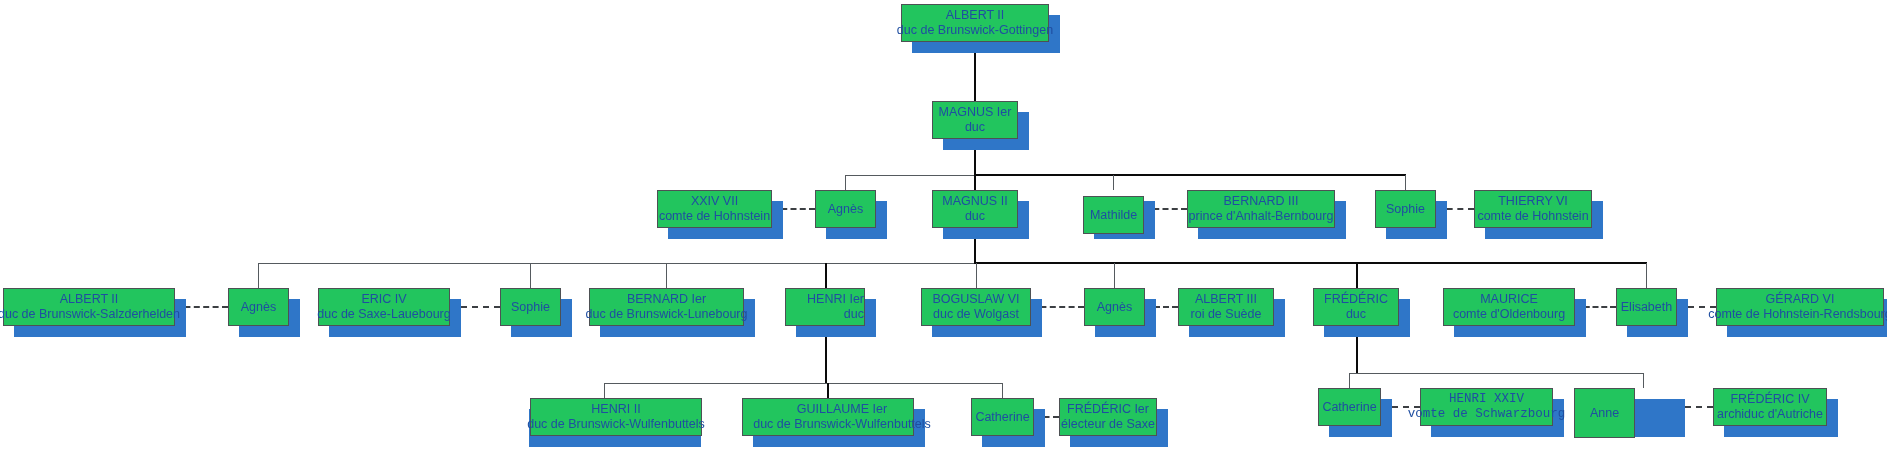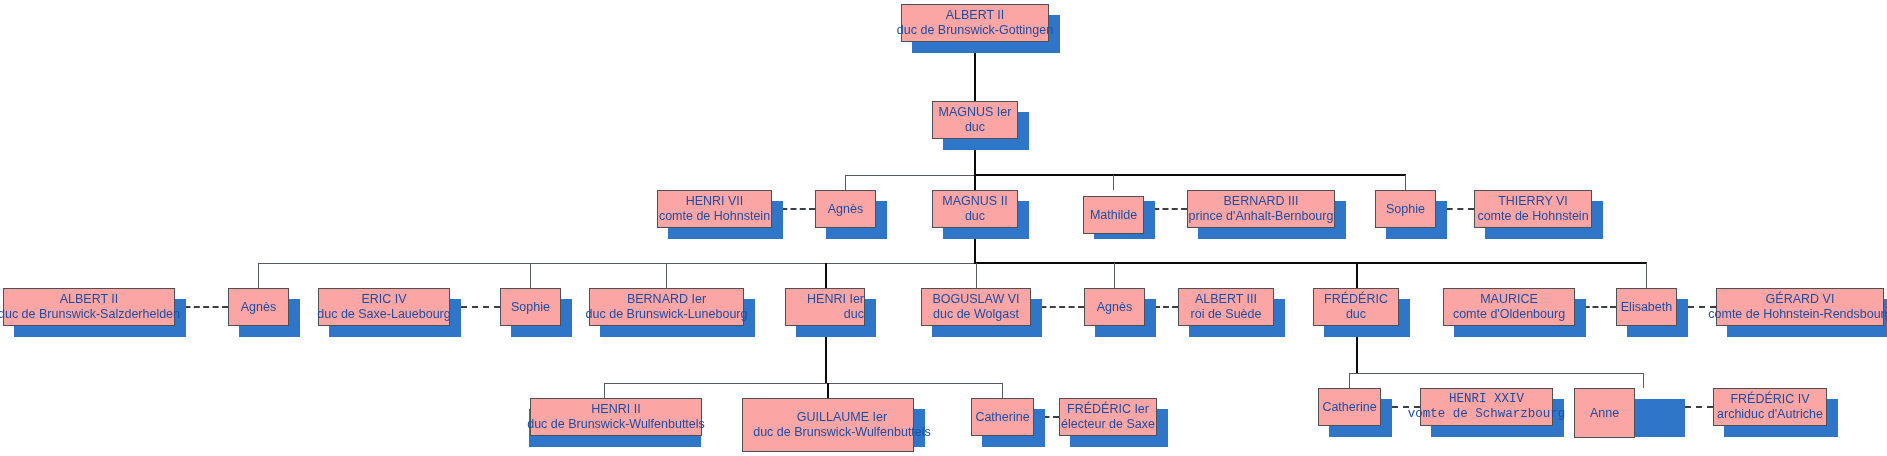--- a/index.html
+++ b/index.html
@@ -31,21 +31,21 @@
   .dash {
     position: absolute;
     height: 0;
     border-top: 2px dashed #3c3f43;
   }
 
   
   .node {
     position: absolute;
     box-sizing: border-box;
-    background: #fca5a5;
+    background: #22c55e;
     border: 1.5px solid #4d5154;
     color: #1f4ea1;
     display: flex;
     flex-direction: column;
     align-items: center;
     justify-content: center;
     text-align: center;
     font-size: 12.5px;
     line-height: 15px;
     z-index: 5;
@@ -119,21 +119,21 @@
         <span class="l1">ALBERT II</span>
         <span class="l2">duc de Brunswick-Gottingen</span>
       </div>
       <div class="shadow" style="left: 943px; top: 112px; width: 86px; height: 38px;"></div>
       <div class="node" style="left: 932px; top: 101px; width: 86px; height: 38px;">
         <span class="l1">MAGNUS Ier</span>
         <span class="l2">duc</span>
       </div>
       <div class="shadow" style="left: 668px; top: 201px; width: 115px; height: 38px;"></div>
       <div class="node" style="left: 657px; top: 190px; width: 115px; height: 38px;">
-        <span class="l1">HENRI VII</span>
+        <span class="l1">XXIV VII</span>
         <span class="l2">comte de Hohnstein</span>
       </div>
       <div class="shadow" style="left: 826px; top: 201px; width: 61px; height: 38px;"></div>
       <div class="node" style="left: 815px; top: 190px; width: 61px; height: 38px;">
         <span class="l1">Agnès</span>
       </div>
       <div class="shadow" style="left: 943px; top: 201px; width: 86px; height: 38px;"></div>
       <div class="node" style="left: 932px; top: 190px; width: 86px; height: 38px;">
         <span class="l1">MAGNUS II</span>
         <span class="l2">duc</span>
@@ -216,21 +216,21 @@
       <div class="node" style="left: 1716px; top: 288px; width: 168px; height: 38px;">
         <span class="l1">GÉRARD VI</span>
         <span class="l2">comte de Hohnstein-Rendsbourg</span>
       </div>
       <div class="shadow" style="left: 529px; top: 409px; width: 172px; height: 38px;"></div>
       <div class="node" style="left: 518px; top: 398px; width: 172px; height: 38px; margin-left: 12px;">
         <span class="l1">HENRI II</span>
         <span class="l2">duc de Brunswick-Wulfenbuttels</span>
       </div>
       <div class="shadow" style="left: 753px; top: 409px; width: 172px; height: 38px;"></div>
-      <div class="node" style="left: 742px; top: 398px; width: 172px; height: 54px; padding-left: 28px;">
+      <div class="node" style="left: 742px; top: 398px; width: 172px; height: 38px; padding-left: 28px;">
         <span class="l1">GUILLAUME Ier</span>
         <span class="l2">duc de Brunswick-Wulfenbuttels</span>
       </div>
       <div class="shadow" style="left: 982px; top: 409px; width: 63px; height: 38px;"></div>
       <div class="node" style="left: 971px; top: 398px; width: 63px; height: 38px;">
         <span class="l1">Catherine</span>
       </div>
       <div class="shadow" style="left: 1070px; top: 409px; width: 98px; height: 38px;"></div>
       <div class="node" style="left: 1059px; top: 398px; width: 98px; height: 38px;">
         <span class="l1">FRÉDÉRIC Ier</span>

